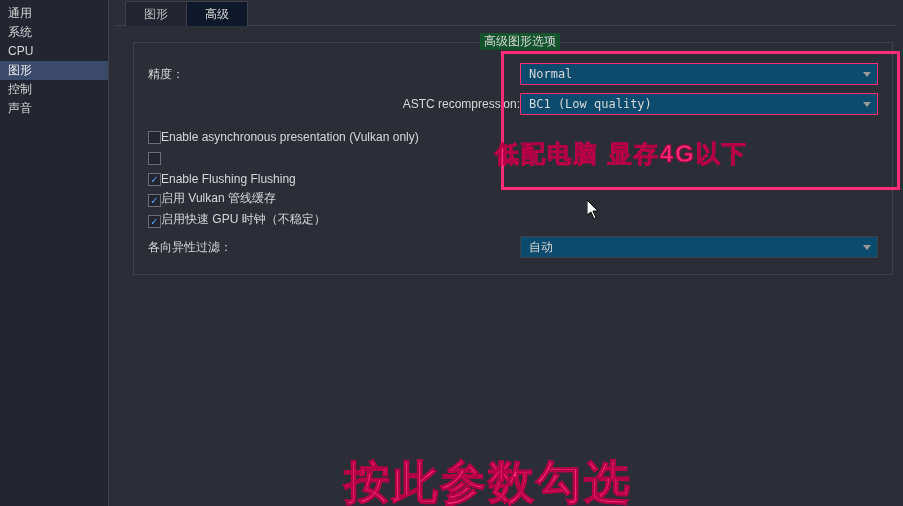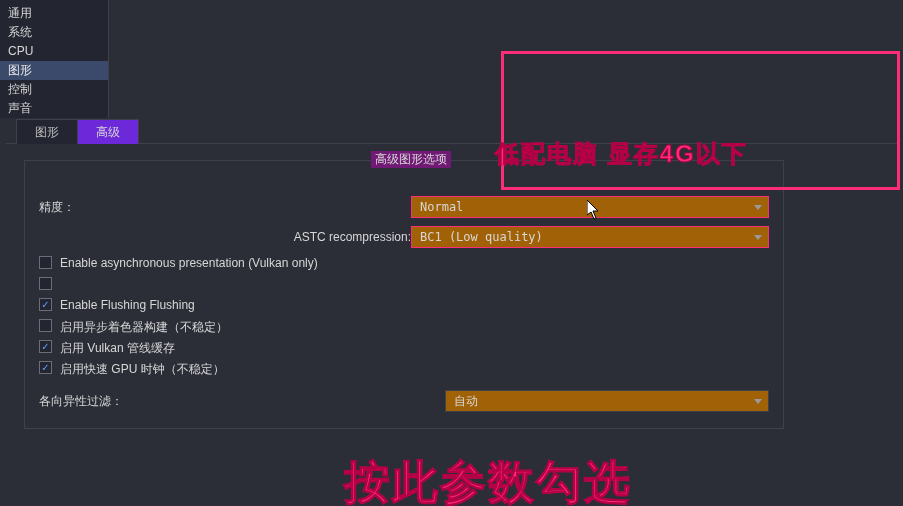--- a/index.html
+++ b/index.html
@@ -5,21 +5,21 @@
   * { box-sizing: border-box; margin: 0; padding: 0; }
   html, body {
     width: 903px; height: 506px;
     background: #2b2e37;
     font-family: "Microsoft YaHei", "SimSun", sans-serif;
     font-size: 12px;
     color: #d7d7d7;
     overflow: hidden;
     position: relative;
   }
-  .root { display: flex; width: 903px; height: 398px; flex-direction: column; }
+  .root { display: flex; width: 903px; height: 398px; }
 
   
   .sidebar {
     width: 109px;
     height: 506px;
     background: #232530;
     border-right: 1px solid #3e404a;
     padding-top: 4px;
   }
   .side-item {
@@ -44,92 +44,90 @@
     height: 26px;
     align-items: flex-end;
     border-bottom: 1px solid #3e404a;
     padding-left: 10px;
   }
   .tab {
     padding: 4px 18px 3px 18px;
     border: 1px solid #3e404a;
     border-bottom: none;
     margin-right: -1px;
-    background: #6d28d9;
+    background: #0f172a;
     font-size: 12px;
     color: #d7d7d7;
     position: relative;
     top: 1px;
   }
   .tab.inactive { background: #232530; color: #bcbcbc; }
 
   
   .groupbox {
     position: relative;
     margin: 16px 4px 0 18px;
     border: 1px solid #3e404a;
     padding: 18px 14px 14px 14px;
     width: 760px;
   }
   .group-title {
     position: absolute;
     top: -10px;
     left: 346px;
-    background: #701a75;
+    background: #14532d;
     padding: 0 4px;
     color: #d7d7d7;
     font-size: 12px;
   }
 
   .row {
     display: flex;
     align-items: center;
     min-height: 26px;
-    margin-top: 15px;
   }
   .row .lab { width: 372px; color: #d7d7d7; }
 
   .combo {
     flex: 1;
     height: 22px;
-    background: #a16207;
+    background: #0c4a6e;
     border: 1px solid #3e404a;
     display: flex; align-items: center;
     padding: 0 6px 0 8px;
     font-family: "SimSun", monospace;
     font-size: 12px;
     color: #d7d7d7;
     justify-content: space-between;
   }
   .combo .arrow {
     width: 0; height: 0;
     border-left: 4px solid transparent;
     border-right: 4px solid transparent;
     border-top: 5px solid #9a9a9a;
   }
   .combo.hl { border: 1px solid #ff2d78; }
 
   .checks { margin-top: 6px; }
   .ck-row {
-    display: flex; align-items: flex-start;
+    display: flex; align-items: flex-end;
     height: 21px;
-    gap: 8px;
   }
   .ckbox {
     width: 13px; height: 13px;
     border: 1px solid #6b6e78;
     background: #232530;
     display: flex; align-items: center; justify-content: center;
     font-size: 10px; line-height: 10px;
     color: #5aa0ff;
   }
   .ckbox.checked::after { content: "✓"; }
   .ck-label { color: #d7d7d7; font-size: 12px; }
 
-  .row2 { margin-top: 6px; gap: 34px; }
+  .row2 { margin-top: 6px; }
 
   
   .hl-rect {
     position: absolute;
     border: 3px solid #ff2d78;
     z-index: 5;
     pointer-events: none;
   }
   .an-text {
     position: absolute;
@@ -195,24 +193,20 @@
           <div class="ck-label">Enable asynchronous presentation (Vulkan only)</div>
         </div>
         <div class="ck-row">
           <div class="ckbox"></div>
         </div>
         <div class="ck-row">
           <div class="ckbox checked"></div>
           <div class="ck-label">Enable Flushing Flushing</div>
         </div>
         <div class="ck-row">
-          <div class="ckbox"></div>
-          <div class="ck-label">启用异步着色器构建（不稳定）</div>
-        </div>
-        <div class="ck-row">
           <div class="ckbox checked"></div>
           <div class="ck-label">启用 Vulkan 管线缓存</div>
         </div>
         <div class="ck-row">
           <div class="ckbox checked"></div>
           <div class="ck-label">启用快速 GPU 时钟（不稳定）</div>
         </div>
       </div>
 
       <div class="row row2">

